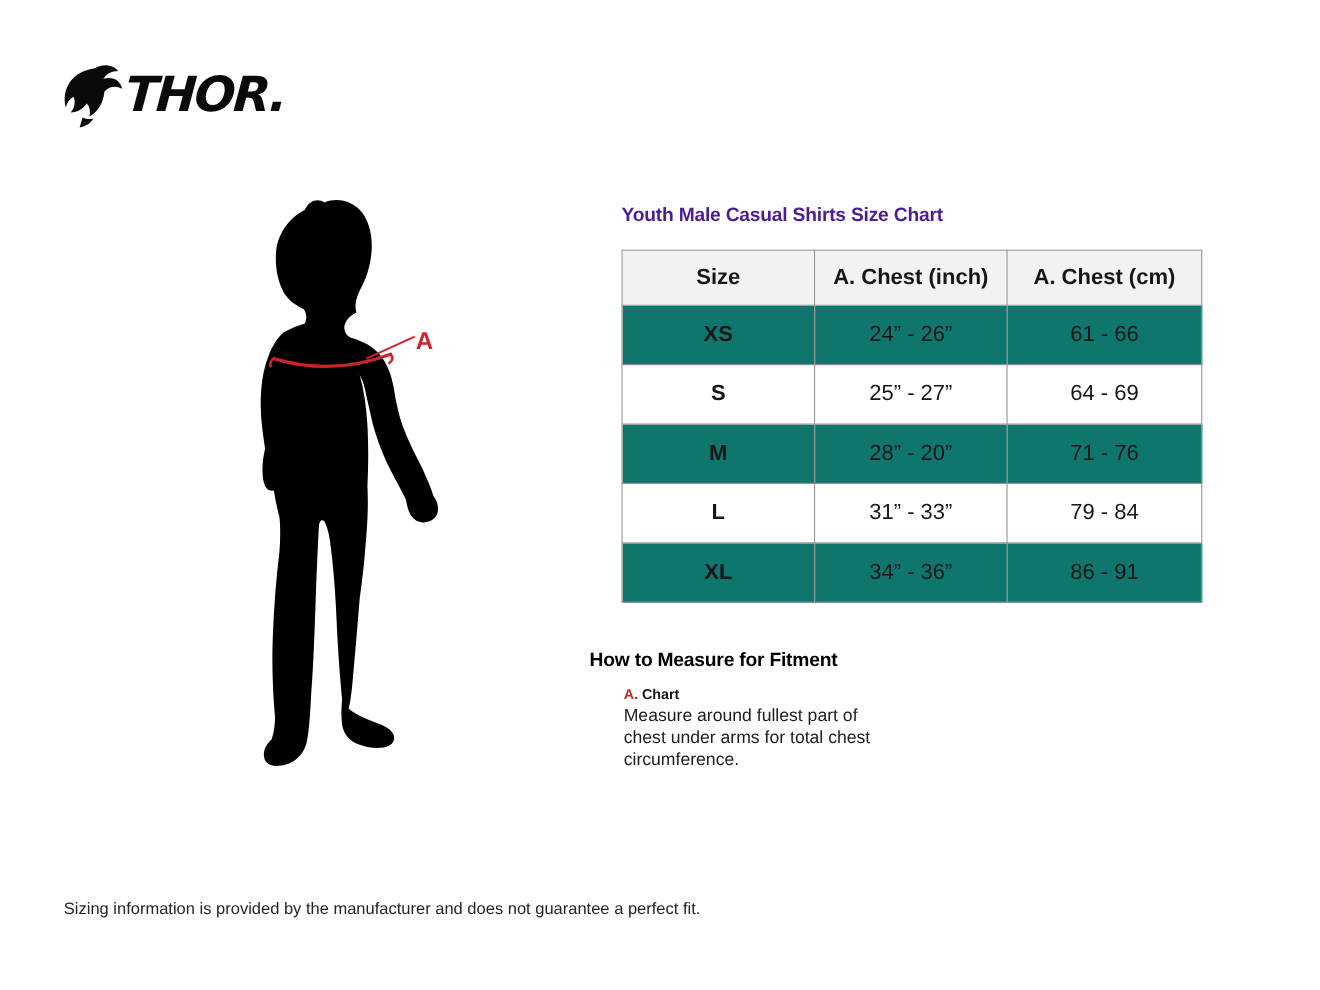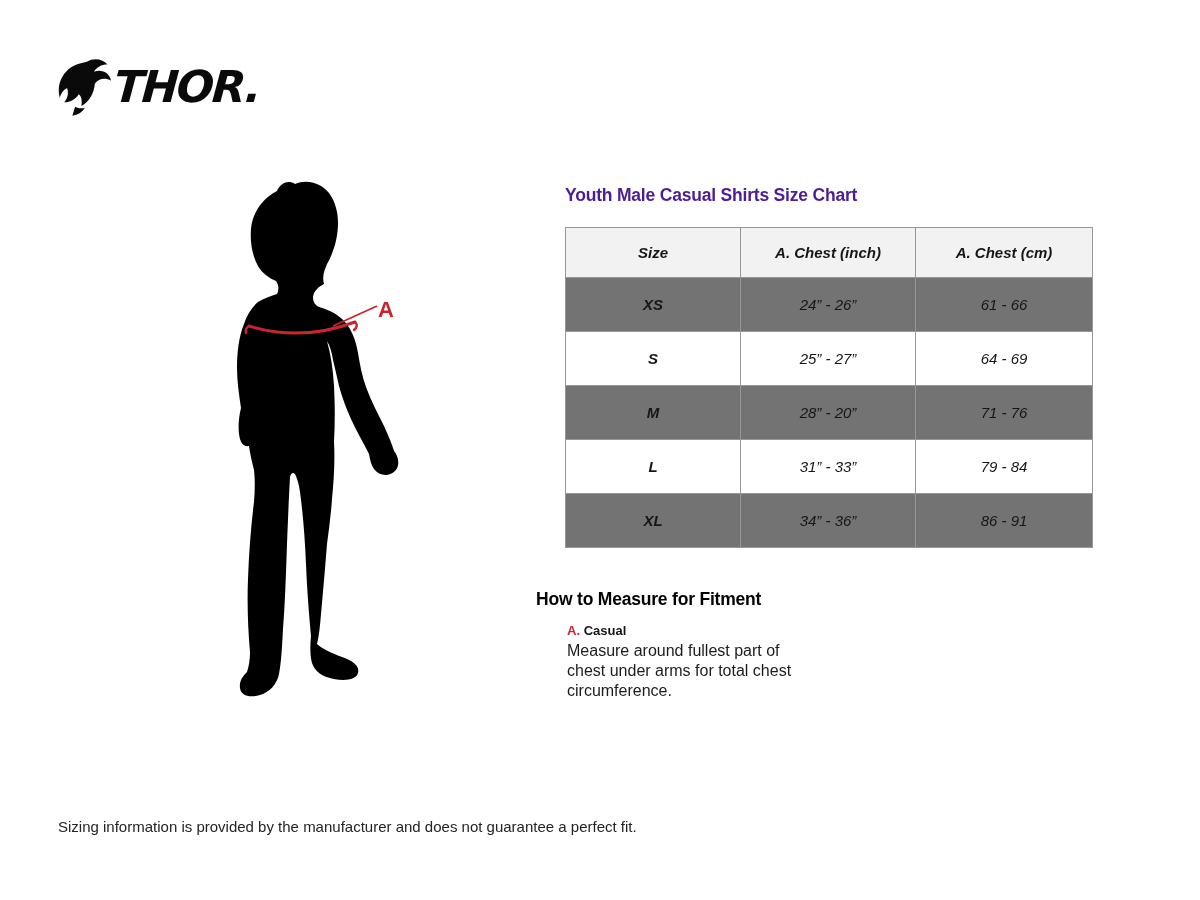--- a/index.html
+++ b/index.html
@@ -32,25 +32,25 @@
     position:absolute; left:565px; top:185px;
     font-size:17.5px; font-weight:bold; letter-spacing:-0.2px; color:#4c1d95;
   }
   table.size-table {
     position:absolute; left:565px; top:227px; width:527px;
     border-collapse:collapse; table-layout:fixed;
   }
   .size-table th, .size-table td {
     border:1px solid #979797;
     text-align:center; vertical-align:middle;
-    font-size:15px; color:#161616;font-style:italic;
+    font-size:20px; color:#161616;
   }
   .size-table thead th { height:50px; background:#f2f2f2; font-weight:bold; }
   .size-table tbody td { height:54px; background:#ffffff; font-weight:normal; }
-  .size-table tbody tr.striped td { background:#737373; }
+  .size-table tbody tr.striped td { background:#0f766e; }
   .size-table tbody td.size-col { font-weight:bold; }
 
   
   .measure-title {
     position:absolute; left:536px; top:589px;
     font-size:17.5px; font-weight:bold; letter-spacing:-0.2px; color:#000000;
   }
   .measure-item-head {
     position:absolute; left:567px; top:623px;
     font-size:13px; font-weight:bold; color:#151515;
@@ -158,19 +158,19 @@
       <td class="size-col">XL</td>
       <td>34” - 36”</td>
       <td>86 - 91</td>
     </tr>
   </tbody>
 </table>
 
 <div class="measure-title">How to Measure for Fitment</div>
 <div class="measure-item-head">
   <span class="measure-key">A.</span>
-  <span>Casual</span>
+  <span>Chart</span>
 </div>
 <div class="measure-desc">Measure around fullest part of chest under arms for total chest circumference.</div>
 
 <div class="disclaimer">
   <div>Sizing information is provided by the manufacturer and does not guarantee a perfect fit.</div>
 </div>
 
 </body></html>

